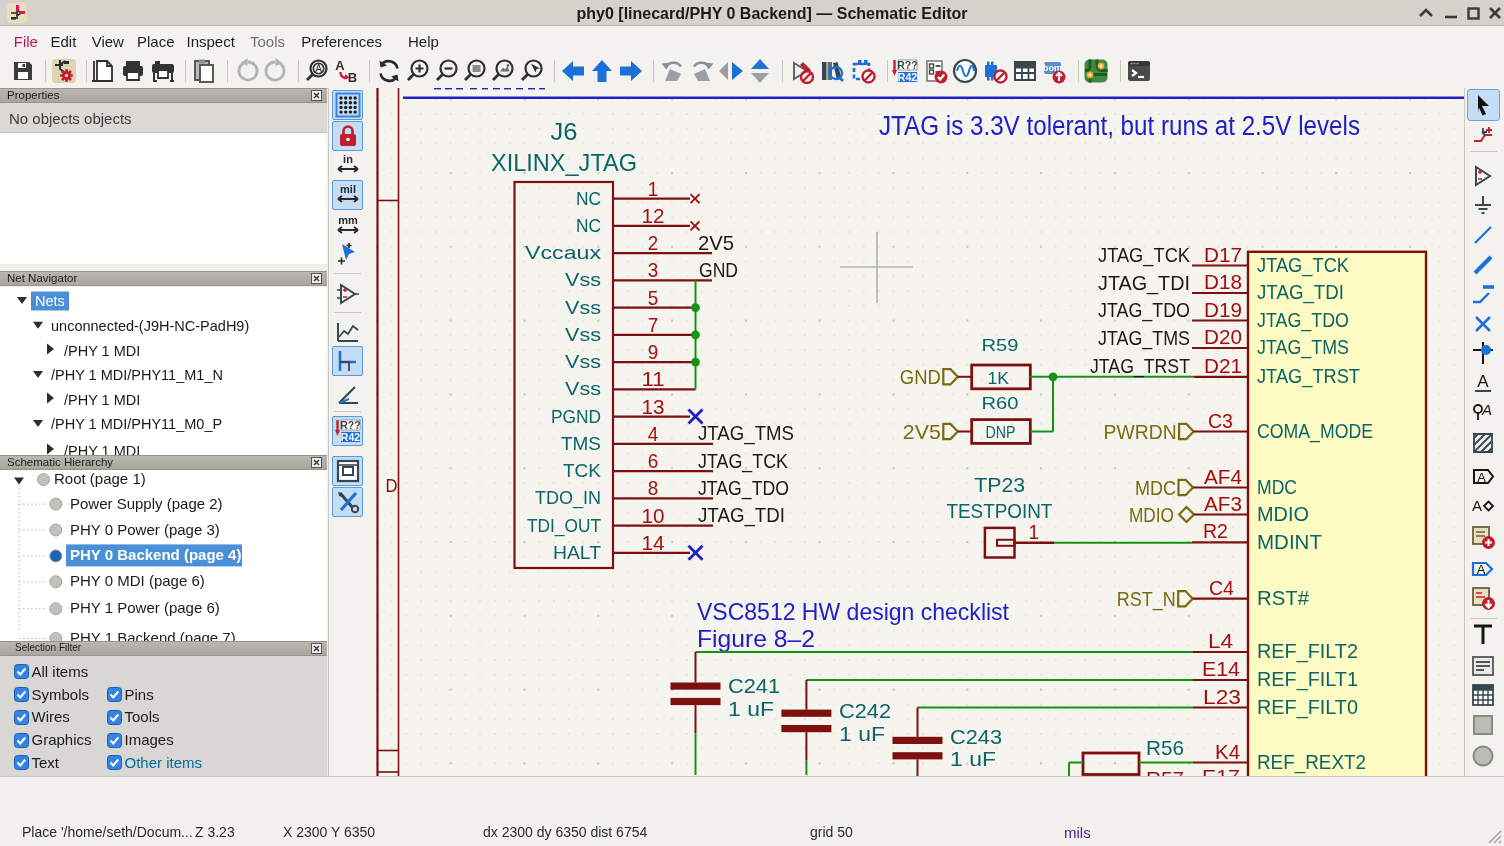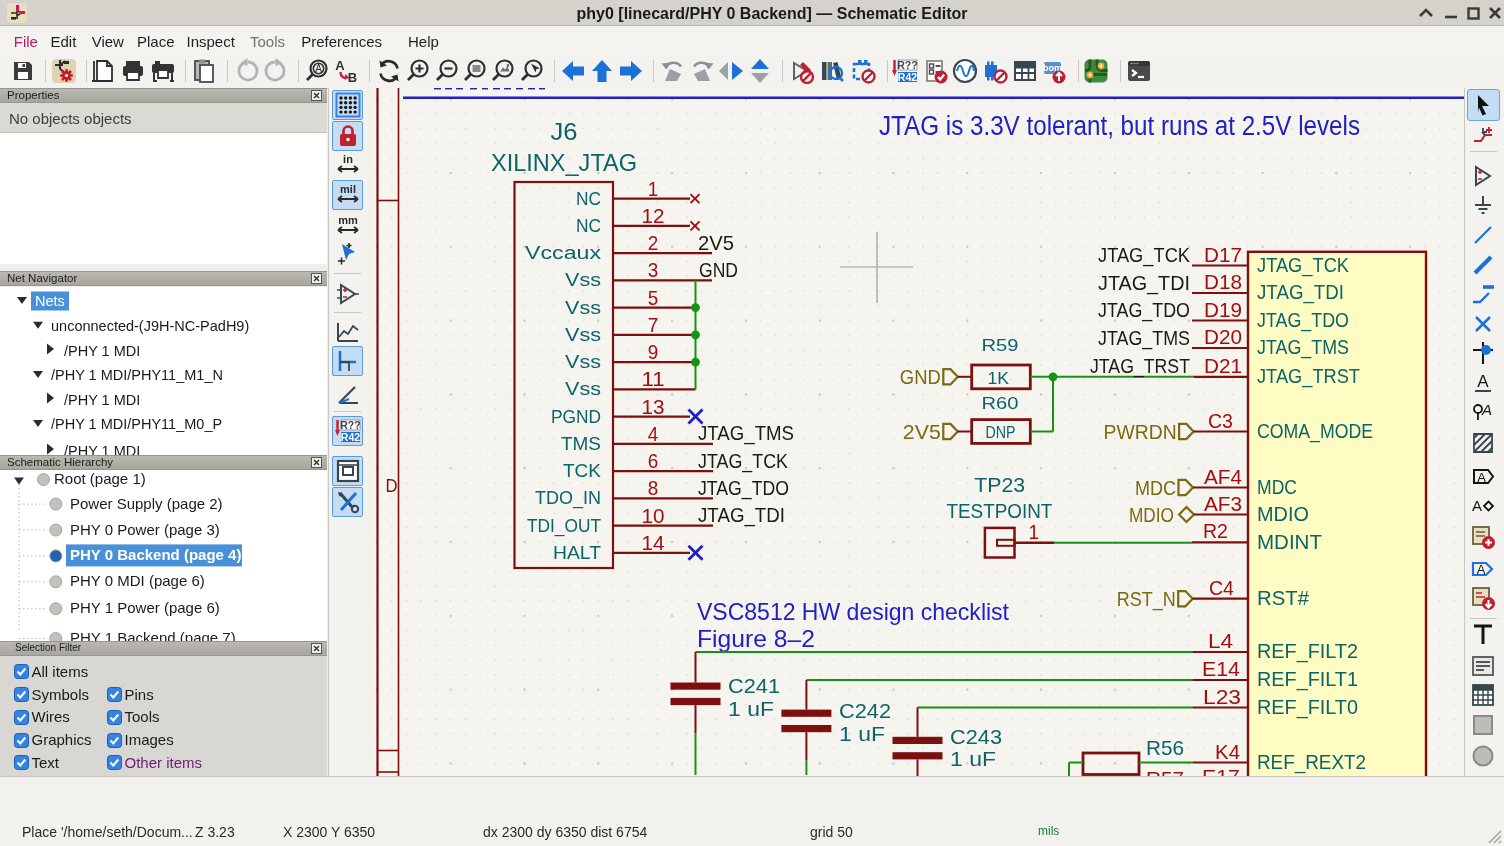--- a/index.html
+++ b/index.html
@@ -346,21 +346,21 @@
 <div style="position:absolute;left:124.5px;top:731.0px;font-size:15px;color:#1a1a1a">Images</div>
 <svg style="position:absolute;left:13.5px;top:755.1999999999999px" width="15" height="15" viewBox="0 0 15 15">
     <rect x="0.5" y="0.5" width="14" height="14" rx="3" fill="#3584e4" stroke="#1a5fb4"></rect>
     <path d="M3.5 7.5l2.8 3 5-6" stroke="#fff" stroke-width="2" fill="none"></path>
   </svg>
 <div style="position:absolute;left:31.5px;top:753.6999999999999px;font-size:15px;color:#1a1a1a">Text</div>
 <svg style="position:absolute;left:106.5px;top:755.1999999999999px" width="15" height="15" viewBox="0 0 15 15">
     <rect x="0.5" y="0.5" width="14" height="14" rx="3" fill="#3584e4" stroke="#1a5fb4"></rect>
     <path d="M3.5 7.5l2.8 3 5-6" stroke="#fff" stroke-width="2" fill="none"></path>
   </svg>
-<div style="position:absolute;left:124.5px;top:753.6999999999999px;font-size:15px;color:#701a75">Other items</div>
+<div style="position:absolute;left:124.5px;top:753.6999999999999px;font-size:15px;color:#0369a1">Other items</div>
 <div style="position:absolute;left:328px;top:88px;width:45px;height:688px;background:#f3f2ef;border-left:1px solid #c9c7c2;box-sizing:border-box"></div>
 <div style="position:absolute;left:332px;top:89.5px;width:31px;height:30px;background:#c4dcf4;border:1px solid #5b9bd8;border-radius:2px;box-sizing:border-box"></div>
 <svg style="position:absolute;left:334.5px;top:91.5px" width="26" height="26" viewBox="0 0 26 26">
     <rect x="1.5" y="1.5" width="23" height="23" fill="none" stroke="#3584e4" stroke-width="2"></rect>
     <g fill="#1b1b1b">
       <circle cx="6.0" cy="6.0" r="1.7"></circle>
       <circle cx="6.0" cy="10.7" r="1.7"></circle>
       <circle cx="6.0" cy="15.4" r="1.7"></circle>
       <circle cx="6.0" cy="20.1" r="1.7"></circle>
       <circle cx="10.7" cy="6.0" r="1.7"></circle>
@@ -534,21 +534,21 @@
     <circle cx="13" cy="13" r="9.5" fill="#bdbdb8" stroke="#8a8a85" stroke-width="2"></circle>
   </svg>
 <div style="position:absolute;left:1470px;top:150.5px;width:27px;height:1px;background:#c9c7c2"></div>
 <div style="position:absolute;left:1470px;top:617.5px;width:27px;height:1px;background:#c9c7c2"></div>
 <div style="position:absolute;left:0;top:776px;width:1504px;height:70px;background:#f2f1ee;border-top:1px solid #c9c7c3;box-sizing:border-box"></div>
 <div style="position:absolute;left:22px;top:824px;font-size:14px;color:#2a2a2a">Place '/home/seth/Docum...</div>
 <div style="position:absolute;left:195px;top:824px;font-size:14px;color:#2a2a2a">Z 3.23</div>
 <div style="position:absolute;left:283px;top:824px;font-size:14px;color:#2a2a2a">X 2300  Y 6350</div>
 <div style="position:absolute;left:483px;top:824px;font-size:14px;color:#2a2a2a">dx 2300    dy 6350    dist 6754</div>
 <div style="position:absolute;left:810px;top:824px;font-size:14px;color:#2a2a2a">grid 50</div>
-<div style="position:absolute;left:1038px;top:824px;font-size:12px;color:#15803d">mils</div>
+<div style="position:absolute;left:1064px;top:824px;font-size:15px;color:#4c1d95">mils</div>
 <svg style="position:absolute;left:1486px;top:828px" width="16" height="16" viewBox="0 0 16 16">
     <path d="M15 3L3 15M15 8L8 15M15 13l-2 2" stroke="#a5a3a0" stroke-width="1.5"></path>
   </svg>
 <svg style="position:absolute;left:373px;top:88px" width="1091" height="688" viewBox="373 88 1091 688" font-family="Liberation Sans, sans-serif">
     <defs>
       <pattern id="gs" x="375.9" y="98.2" width="14.76" height="14.76" patternUnits="userSpaceOnUse">
         <circle cx="0.9" cy="0.9" r="0.85" fill="#dedcd6"></circle>
       </pattern>
       <pattern id="gb" x="375.9" y="98.2" width="73.8" height="73.8" patternUnits="userSpaceOnUse">
         <circle cx="0.9" cy="0.9" r="1.3" fill="#cac8c2"></circle>

